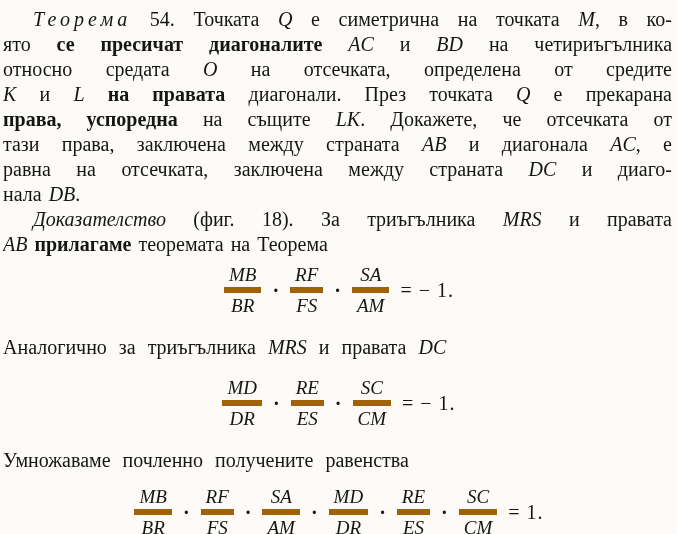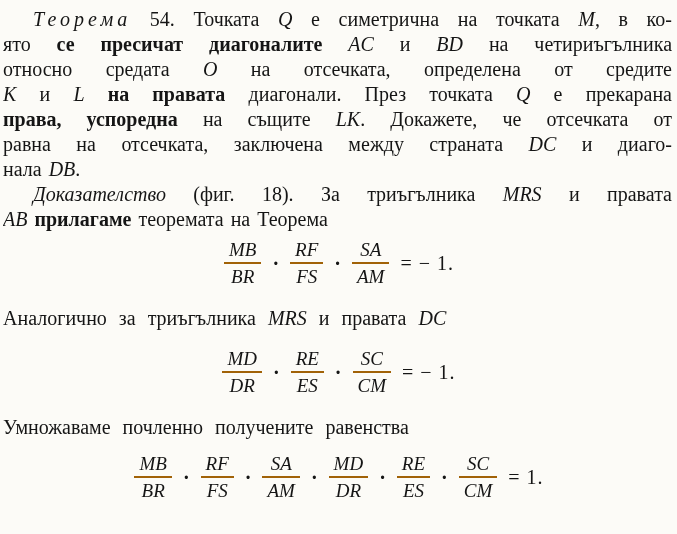--- a/index.html
+++ b/index.html
@@ -46,21 +46,21 @@
     display: inline-block;
     vertical-align: middle;
     text-align: center;
     font-style: italic;
     font-size: 19px;
     line-height: 23px;
     margin: 0 3px;
   }
   .frac .num {
     display: block;
-    border-bottom: 2px solid #a16207;
+    border-bottom: 6px solid #a16207;
     padding: 0 5px 1px 5px;
   }
   .frac .den {
     display: block;
     padding: 1px 5px 0 5px;
   }
   .dot {
     display: inline-block;
     vertical-align: middle;
     margin: 0 8px;
@@ -77,20 +77,21 @@
 <body>
 
 <div class="page">
 
   <div>
     <div class="line indent"><span class="sp">Теорема</span><span class="n"> 54. Точката </span><span class="i">Q</span><span class="n"> е симетрична на точката </span><span class="i">M</span><span class="n">, в ко-</span></div>
     <div class="line"><span class="n">ято </span><span class="b">се пресичат диагоналите </span><span class="i">AC</span><span class="n"> и </span><span class="i">BD</span><span class="n"> на четириъгълника</span></div>
     <div class="line"><span class="n">относно средата </span><span class="i">O</span><span class="n"> на отсечката, определена от средите</span></div>
     <div class="line"><span class="i">K</span><span class="n"> и </span><span class="i">L</span><span class="b"> на правата</span><span class="n"> диагонали. През точката </span><span class="i">Q</span><span class="n"> е прекарана</span></div>
     <div class="line"><span class="b">права, успоредна</span><span class="n"> на същите </span><span class="i">LK</span><span class="n">. Докажете, че отсечката от</span></div>
+    <div class="line"><span class="n">тази права, заключена между страната </span><span class="i">AB</span><span class="n"> и диагонала </span><span class="i">AC</span><span class="n">, е</span></div>
     <div class="line"><span class="n">равна на отсечката, заключена между страната </span><span class="i">DC</span><span class="n"> и диаго-</span></div>
     <div class="line short"><span class="n">нала </span><span class="i">DB</span><span class="n">.</span></div>
   </div>
 
   <div>
     <div class="line indent"><span class="it">Доказателство</span><span class="n"> (фиг. 18). За триъгълника </span><span class="i">MRS</span><span class="n"> и правата</span></div>
     <div class="line short"><span class="i">AB</span><span class="b"> прилагаме</span><span class="n"> теоремата на Теорема</span></div>
   </div>
 
   <div class="formula f1">

